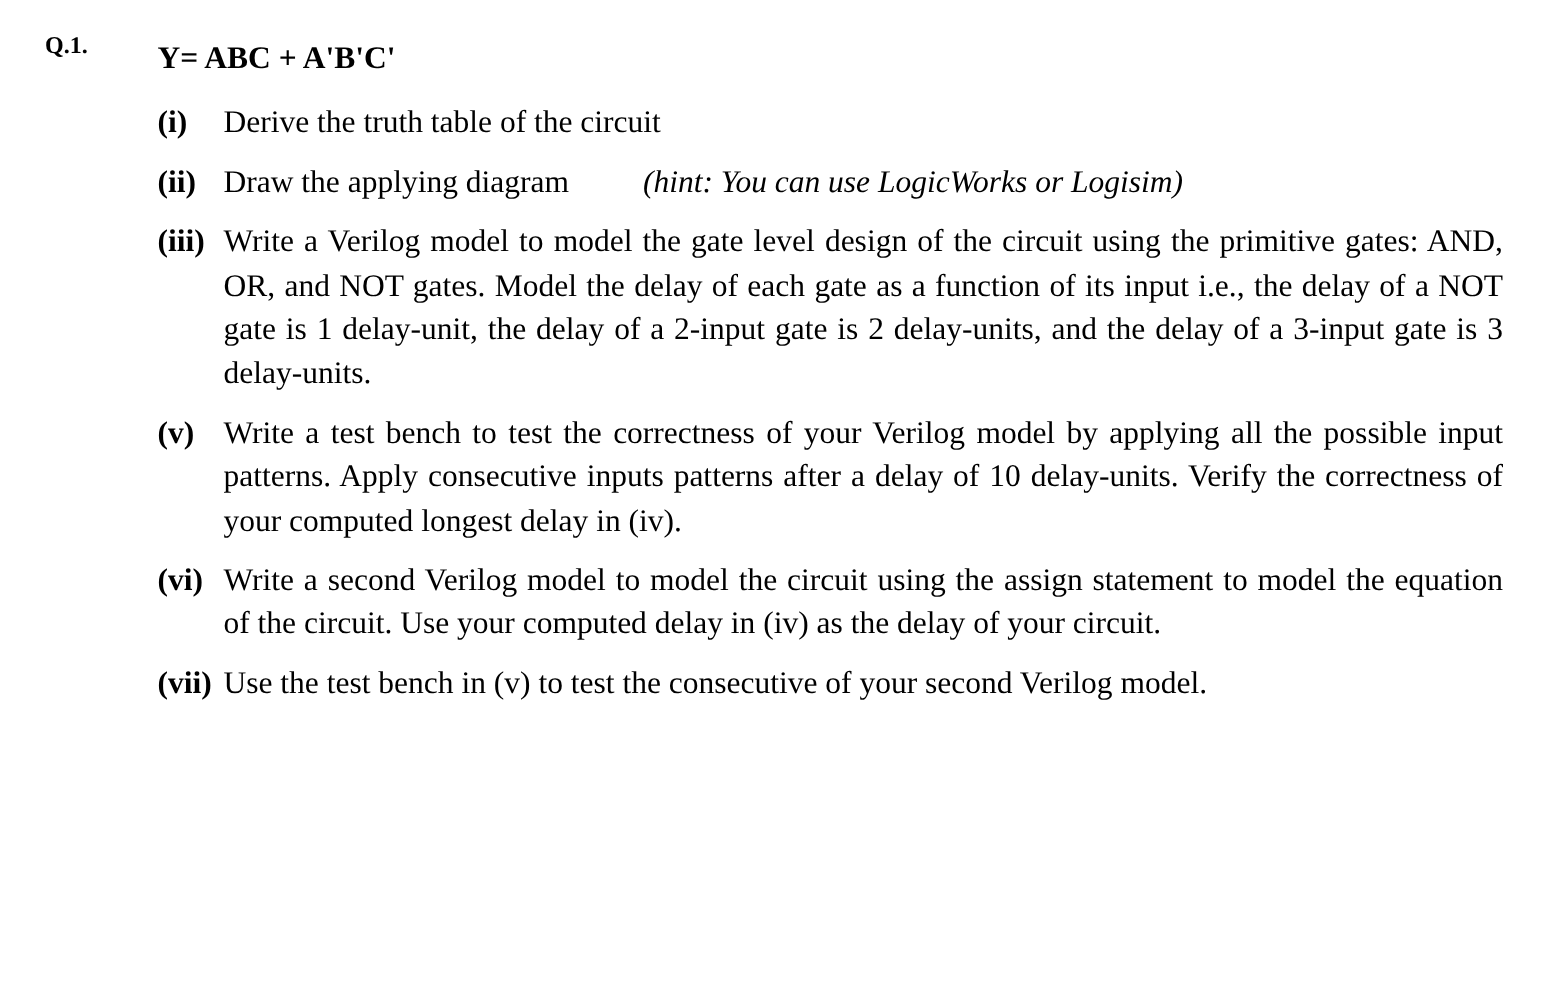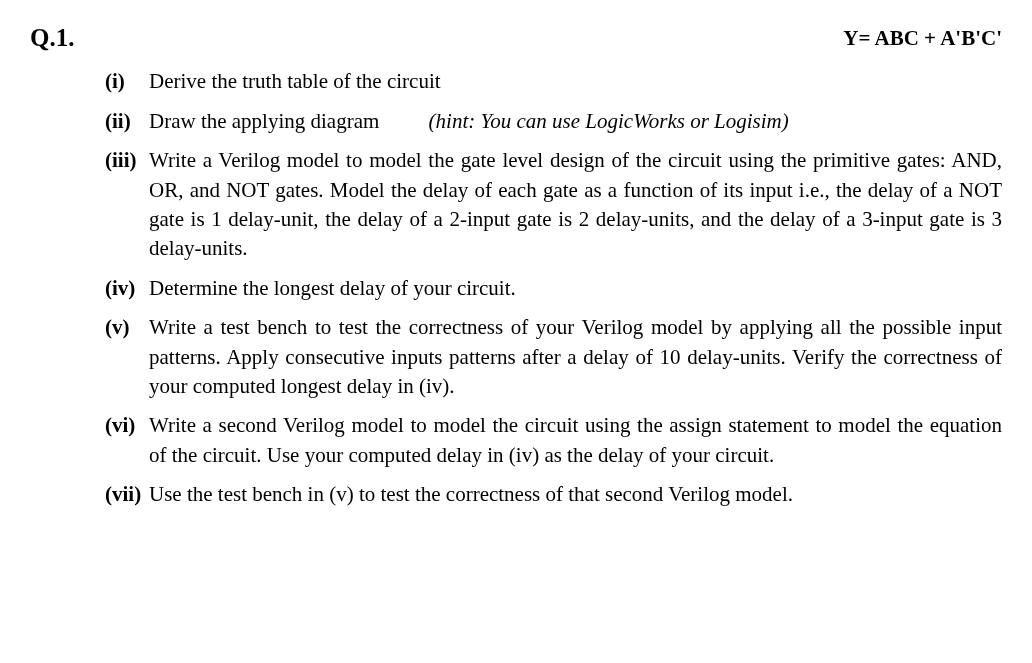--- a/index.html
+++ b/index.html
@@ -17,31 +17,31 @@
       width: 1032px;
     }
     .question-container {
       display: flex;
       gap: 20px;
     }
     .question-number {
       flex-shrink: 0;
       font-weight: bold;
       width: 55px;
-      font-size: 25px;
+      font-size: 16px;
     }
     .question-body {
       flex: 1;
     }
     .intro-text {
       margin-bottom: 8px;
       text-align: justify;
     }
     .equation {
-      text-align: right;
+      text-align: left;
       font-weight: bold;
       margin: 4px 0 14px 0;
       font-size: 21px;
     }
     .sub-list {
       list-style: none;
       padding: 0;
     }
     .sub-item {
       display: flex;
@@ -77,30 +77,26 @@
       </li>
       <li class="sub-item">
         <span class="sub-marker">(ii)</span>
         <span class="sub-content"><span>Draw the applying diagram </span><span class="hint">(hint: You can use LogicWorks or Logisim)</span></span>
       </li>
       <li class="sub-item">
         <span class="sub-marker">(iii)</span>
         <span class="sub-content"><span>Write a Verilog model to model the gate level design of the circuit using the primitive gates: AND, OR, and NOT gates. Model the delay of each gate as a function of its input i.e., the delay of a NOT gate is 1 delay-unit, the delay of a 2-input gate is 2 delay-units, and the delay of a 3-input gate is 3 delay-units.</span><span class="hint"></span></span>
       </li>
       <li class="sub-item">
-        <span class="sub-marker">(iv)</span>
-        <span class="sub-content"><span>Determine the longest delay of your circuit.</span><span class="hint"></span></span>
-      </li>
-      <li class="sub-item">
         <span class="sub-marker">(v)</span>
         <span class="sub-content"><span>Write a test bench to test the correctness of your Verilog model by applying all the possible input patterns. Apply consecutive inputs patterns after a delay of 10 delay-units. Verify the correctness of your computed longest delay in (iv).</span><span class="hint"></span></span>
       </li>
       <li class="sub-item">
         <span class="sub-marker">(vi)</span>
         <span class="sub-content"><span>Write a second Verilog model to model the circuit using the assign statement to model the equation of the circuit. Use your computed delay in (iv) as the delay of your circuit.</span><span class="hint"></span></span>
       </li>
       <li class="sub-item">
         <span class="sub-marker">(vii)</span>
-        <span class="sub-content"><span>Use the test bench in (v) to test the correctness of that second Verilog model.</span><span class="hint"></span></span>
+        <span class="sub-content"><span>Use the test bench in (v) to test the consecutive of your second Verilog model.</span><span class="hint"></span></span>
       </li>
     </ul>
   </div>
 </div>
 
 </body></html>

